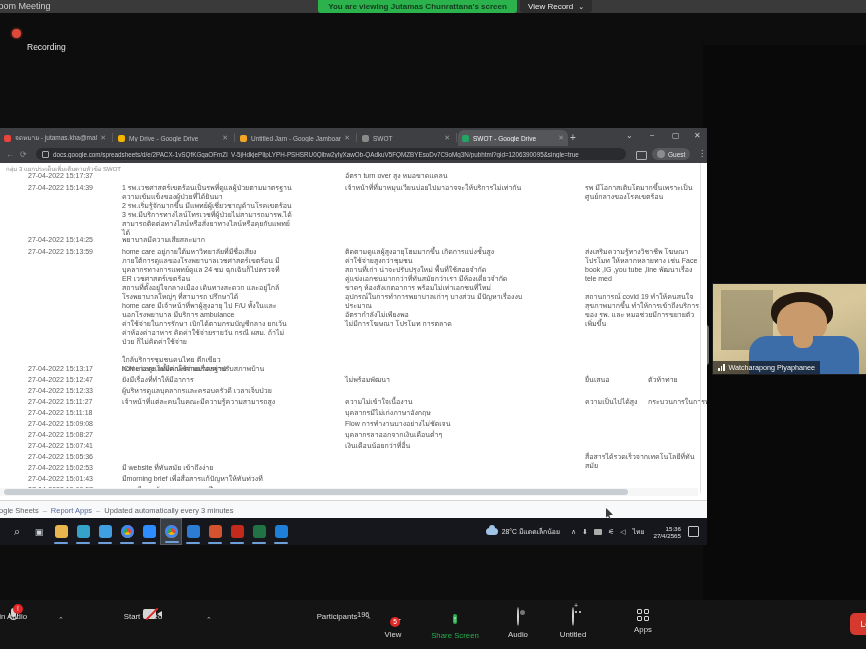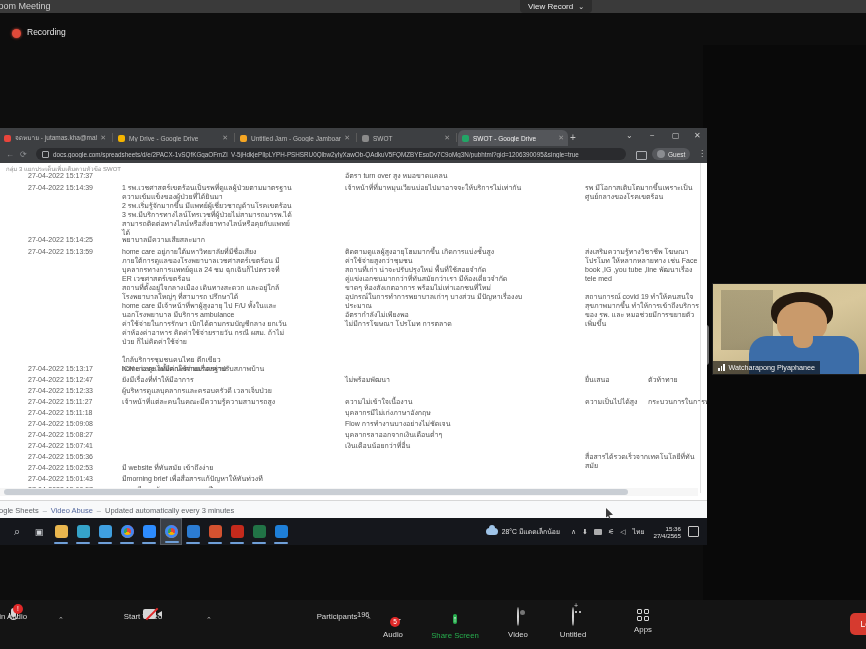--- a/index.html
+++ b/index.html
@@ -12,21 +12,21 @@
   .apptitle{position:absolute;left:-7px;top:1px;font-size:9px;color:#cfcfcf;white-space:nowrap;}
   .banner{position:absolute;left:318px;top:0;width:199px;height:13px;background:#2bb24c;
           color:#123d1c;font-size:8px;font-weight:bold;text-align:center;line-height:13px;
           border-radius:0 0 3px 3px;white-space:nowrap;overflow:hidden;}
   .viewopt{position:absolute;left:520px;top:0;height:13px;padding:0 8px;background:#2d2d2d;
            color:#e8e8e8;font-size:8px;line-height:13px;border-radius:0 0 4px 4px;white-space:nowrap;}
   .viewopt .caret{margin-left:5px;font-size:7px;}
   .recordbar{position:absolute;left:0;top:13px;width:866px;height:32px;background:#0d0d0d;}
   .recdot{position:absolute;left:12px;top:16px;width:9px;height:9px;border-radius:50%;
           background:#e04a3a;box-shadow:0 0 3px #e04a3a;}
-  .reclabel{position:absolute;left:27px;top:14px;font-size:8.5px;color:#e6e6e6;}
+  .reclabel{position:absolute;left:27px;top:29px;font-size:8.5px;color:#e6e6e6;}
 
   
   .chrome{position:absolute;left:0;top:128px;width:707px;height:390px;background:#fff;}
   .tabstrip{position:absolute;left:0;top:0;width:707px;height:18px;background:#3d3f42;}
   .tab{position:absolute;top:2px;height:16px;border-radius:6px 6px 0 0;display:flex;
        align-items:center;padding:0 4px;box-sizing:border-box;overflow:hidden;}
   .tab .fav{width:7px;height:7px;border-radius:2px;margin-right:4px;flex:0 0 auto;}
   .tab .ttl{font-size:6.5px;color:#bdbdbd;white-space:nowrap;overflow:hidden;flex:1;}
   .tab .tx{font-size:7px;color:#9a9a9a;margin-left:3px;flex:0 0 auto;}
   .tab.active{background:#54565a;}
@@ -139,20 +139,21 @@
   .leave{position:absolute;left:850px;top:613px;width:44px;height:22px;background:#d63a2f;border-radius:5px;
          color:#fff;font-size:8.5px;line-height:22px;text-align:center;}
 </style>
 </head>
 <body>
 
 <div id="stage">
 
   <div class="titlebar">
     <span class="apptitle">Zoom Meeting</span>
+    <div class="banner">You are viewing Jutamas Chunrattana's screen</div>
     <div class="viewopt">
       <span>View Record</span><span class="caret">⌄</span>
     </div>
   </div>
 
   <div class="recordbar">
     <span class="recdot"></span>
     <span class="reclabel">Recording</span>
   </div>
 
@@ -333,21 +334,21 @@
           </div>
         </div>
       <div class="vsb"></div>
       <div class="hscroll">
         <div class="hthumb"></div>
       </div>
     </div>
 
     <div class="sheetfooter">
       <div class="sfline">
-        <span>Published by Google Sheets</span><span class="sep">–</span><span class="lnk">Video Abuse</span><span class="sep">–</span><span>Updated automatically every 3 minutes</span>
+        <span>Published by Google Sheets</span><span class="sep">–</span><span class="lnk">Report Apps</span><span class="sep">–</span><span>Updated automatically every 3 minutes</span>
       </div>
     </div>
   </div>
 
   <div class="taskbar">
     <div class="tbleft">
       <span class="tbico">
           <span class="tbglyph">⌕</span>
         </span>
       <span class="tbico">
@@ -440,31 +441,31 @@
       </span>
       <span class="zlabel">Participants</span>
     </div>
     <span class="zcaret" style="left:366px">⌃</span>
 
     <div class="zbtn" style="left:358px">
       <span style="position:relative;display:inline-block">
         <span class="i-chat"></span>
         <span class="badge" style="right:-7px;top:-5px">5</span>
       </span>
-      <span class="zlabel">Audio</span>
+      <span class="zlabel">View</span>
     </div>
 
     <div class="zbtn" style="left:420px">
       <span class="i-share">↑</span>
       <span class="zlabel green">Share Screen</span>
     </div>
 
     <div class="zbtn" style="left:483px">
       <span class="i-rec"></span>
-      <span class="zlabel">Video</span>
+      <span class="zlabel">Audio</span>
     </div>
 
     <div class="zbtn" style="left:538px">
       <span class="i-react"></span>
       <span class="zlabel">Untitled</span>
     </div>
 
     <div class="zbtn" style="left:608px">
       <span class="i-apps">
           <i></i>

